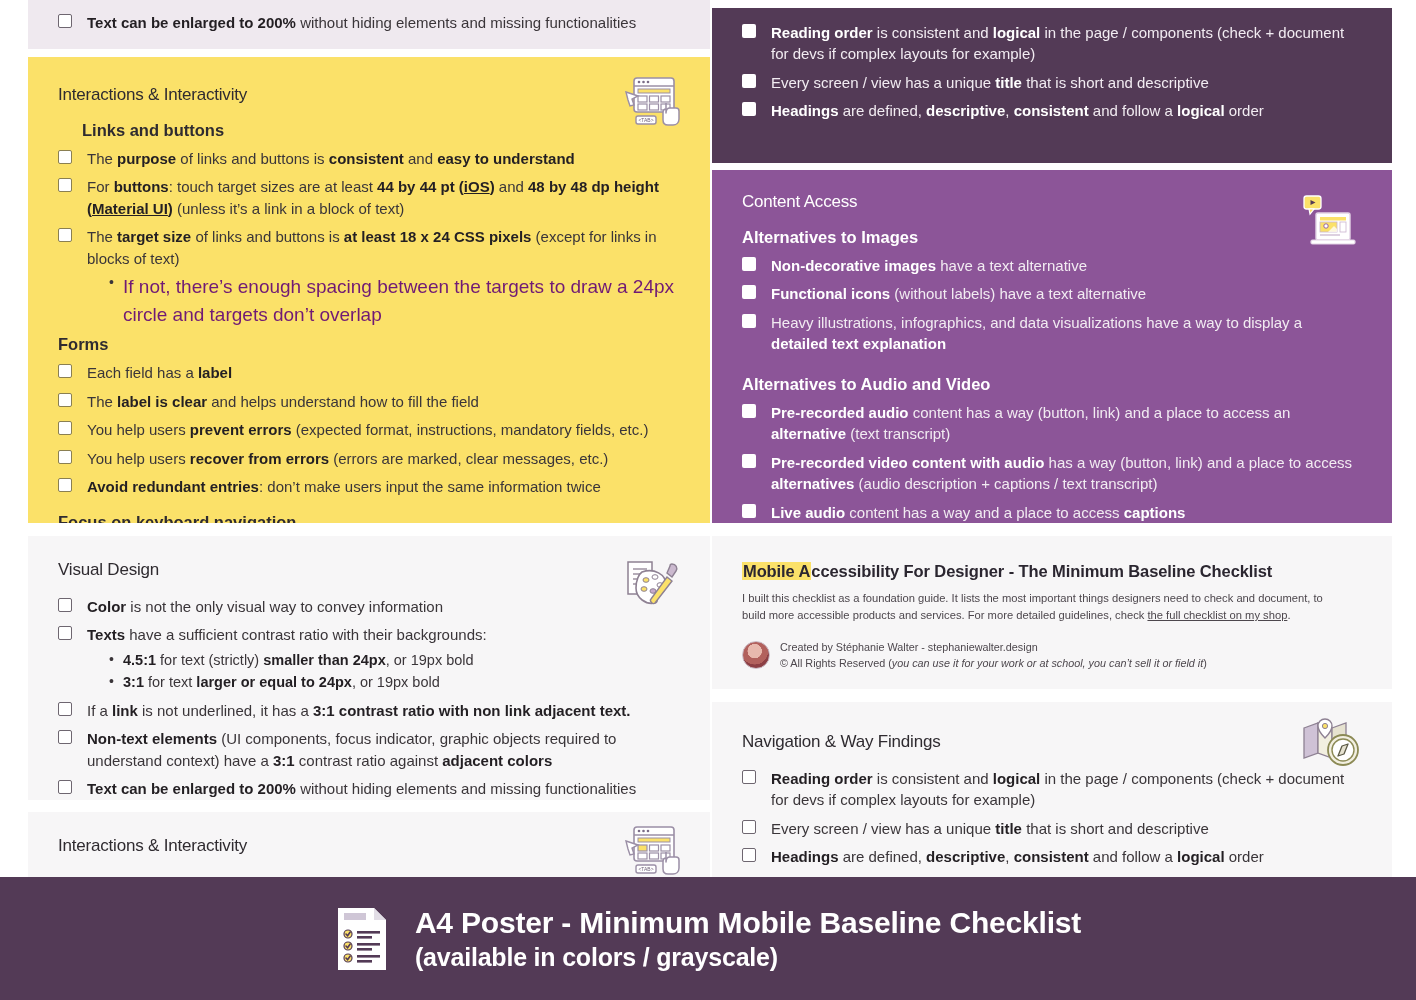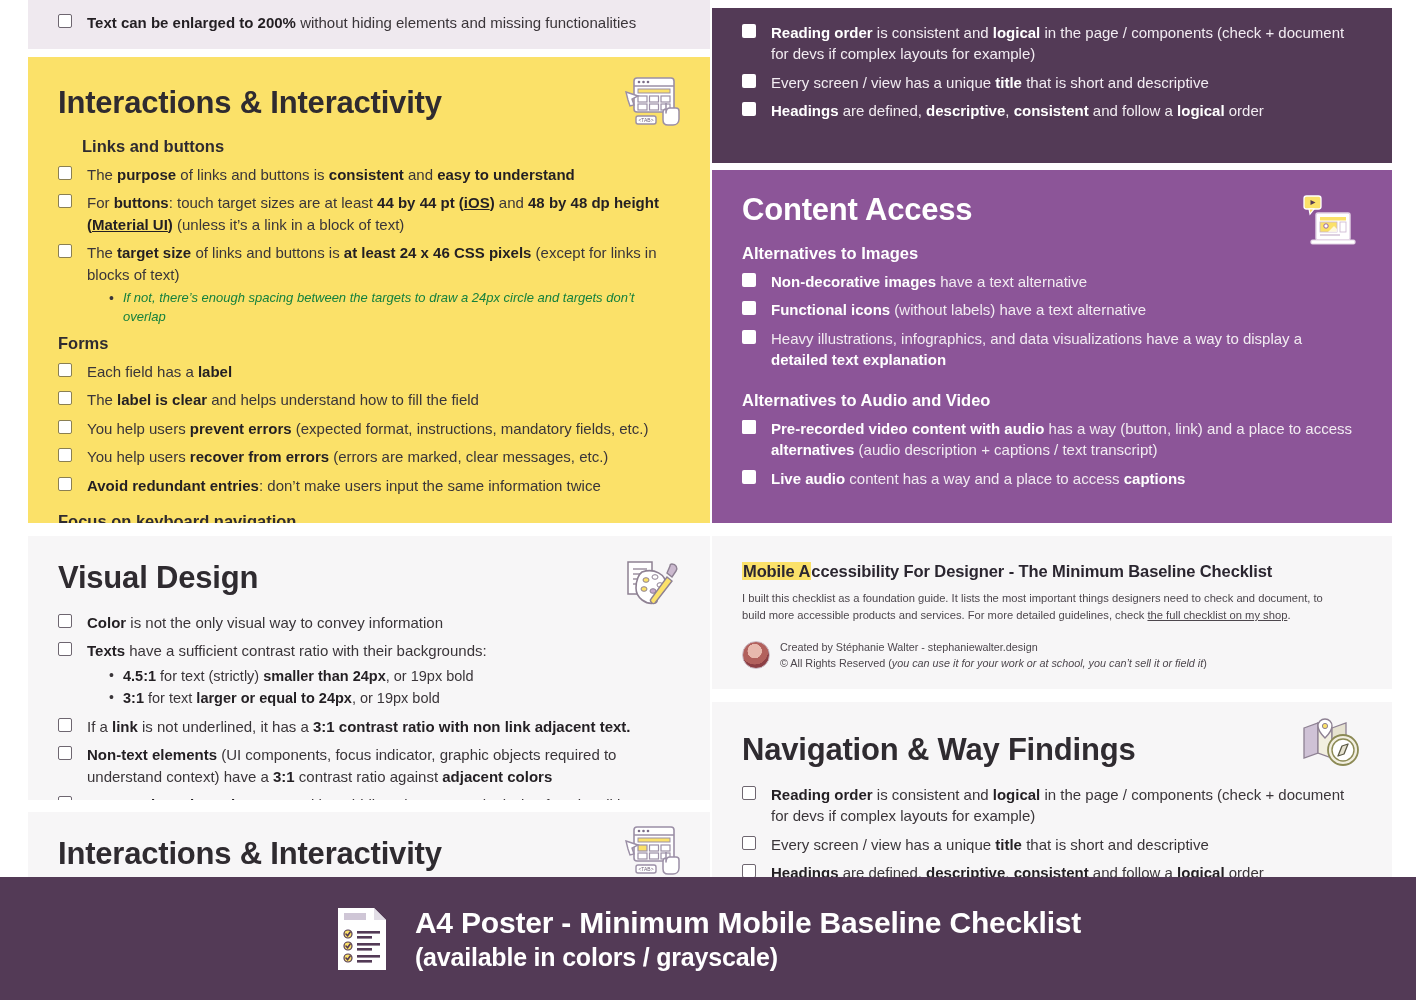--- a/index.html
+++ b/index.html
@@ -21,22 +21,22 @@
   .card.light { background: #f7f6f7; }
   .card.lav   { background: #efe9ef; }
   .card.yellow{ background: #fbe169; }
   .card.dark  { background: #533a56; }
   .card.mid   { background: #8c5598; }
 
   .card-pad { padding: 22px 30px 20px 30px; }
 
   
   h2.sec-title {
-    font-size: 31px;
-    font-weight: 700;
+    font-size: 17px;
+    font-weight: 400;
     letter-spacing: -.2px;
     color: #2f2b30;
     margin-bottom: 16px;
   }
   .card.dark h2.sec-title, .card.mid h2.sec-title { color: #ffffff; }
 
   h3.sub-title {
     font-size: 16.5px;
     font-weight: 700;
     color: #2f2b30;
@@ -79,21 +79,21 @@
     font-size: 14.5px;
     line-height: 1.45;
     color: #3a3539;
     margin-bottom: 1px;
   }
   ul.subs li:before {
     content: "•";
     position: absolute; left: 0; top: -1px;
     font-size: 14px; color: #3a3539;
   }
-  ul.subs.ital li { font-style: italic; font-size: 13px; color: #15803d; }
+  ul.subs.ital li { font-size: 19px; color: #701a75; }
   ul.subs.ital li:before { font-style: normal; }
 
   
   .sec-icon {
     position: absolute;
     right: 26px; top: 18px;
     width: 62px; height: 56px;
   }
 
   
@@ -172,21 +172,21 @@
         <li>
           <span class="box"></span>
           <span>The <b>purpose</b> of links and buttons is <b>consistent</b> and <b>easy to understand</b></span>
         </li>
         <li>
           <span class="box"></span>
           <span>For <b>buttons</b>: touch target sizes are at least <b>44 by 44 pt (<u>iOS</u>)</b> and <b>48 by 48 dp height (<u>Material UI</u>)</b> (unless it’s a link in a block of text)</span>
         </li>
         <li>
           <span class="box"></span>
-          <span>The <b>target size</b> of links and buttons is <b>at least 24 x 46 CSS pixels</b> (except for links in blocks of text)</span>
+          <span>The <b>target size</b> of links and buttons is <b>at least 18 x 24 CSS pixels</b> (except for links in blocks of text)</span>
           <ul class="subs ital">
             <li>If not, there’s enough spacing between the targets to draw a 24px circle and targets don’t overlap</li>
           </ul>
         </li>
       </ul>
 
       <h3 class="sub-title" style="margin-top:2px;">Forms</h3>
       <ul class="checks">
         <li><span class="box"></span><span>Each field has a <b>label</b></span></li>
         <li><span class="box"></span><span>The <b>label is clear</b> and helps understand how to fill the field</span></li>
@@ -290,21 +290,21 @@
 
       <h3 class="sub-title" style="margin-top:0;">Alternatives to Images</h3>
       <ul class="checks">
         <li><span class="box"></span><span><b>Non-decorative images</b> have a text alternative</span></li>
         <li><span class="box"></span><span><b>Functional icons</b> (without labels) have a text alternative</span></li>
         <li><span class="box"></span><span>Heavy illustrations, infographics, and data visualizations have a way to display a <b>detailed text explanation</b></span></li>
       </ul>
 
       <h3 class="sub-title" style="margin-top:20px;">Alternatives to Audio and Video</h3>
       <ul class="checks">
-        <li><span class="box"></span></li>
+        <li><span class="box"></span><span><b>Pre-recorded audio</b> content has a way (button, link) and a place to access an <b>alternative</b> (text transcript)</span></li>
         <li><span class="box"></span><span><b>Pre-recorded video content with audio</b> has a way (button, link) and a place to access <b>alternatives</b> (audio description + captions / text transcript)</span></li>
         <li><span class="box"></span><span><b>Live audio</b> content  has a way and a place to access <b>captions</b></span></li>
       </ul>
     </div>
   </div>
 
   <div class="card light" style="left:712px; top:536px; width:680px; height:153px;">
     <div style="padding:26px 30px 0 30px;">
       <div class="info-title"><span class="hl">Mobile A</span><span>ccessibility For Designer - The Minimum Baseline Checklist</span></div>
       <div class="info-body">I built this checklist as a foundation guide. It lists the most important things designers need to check and document, to build more accessible products and services. For more detailed guidelines, check <u>the full checklist on my shop</u>.</div>

